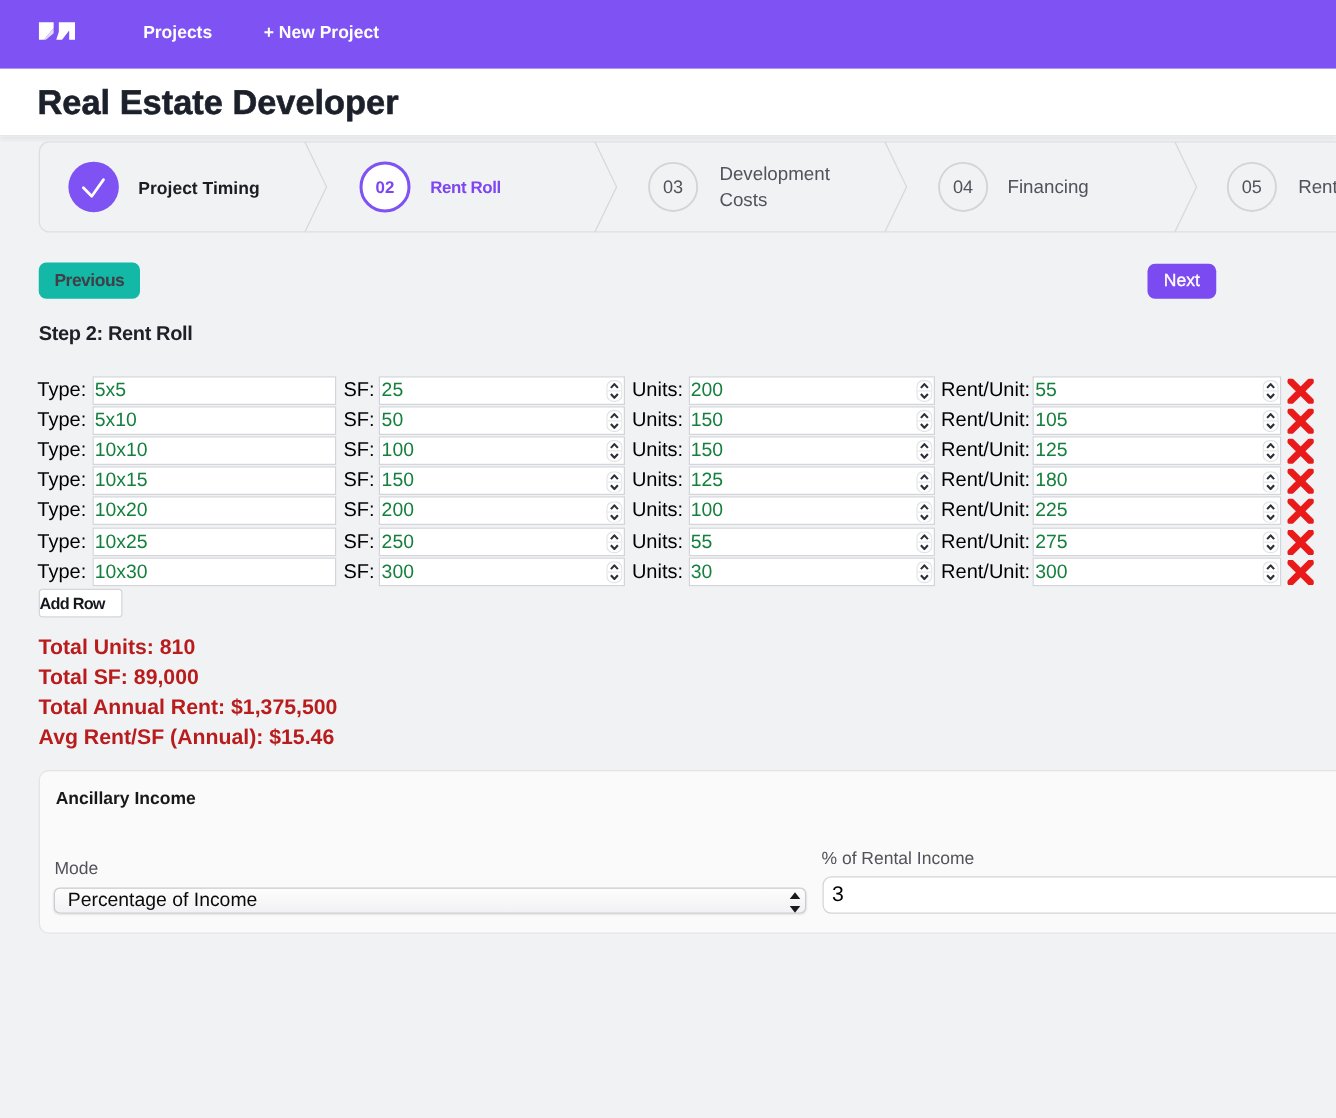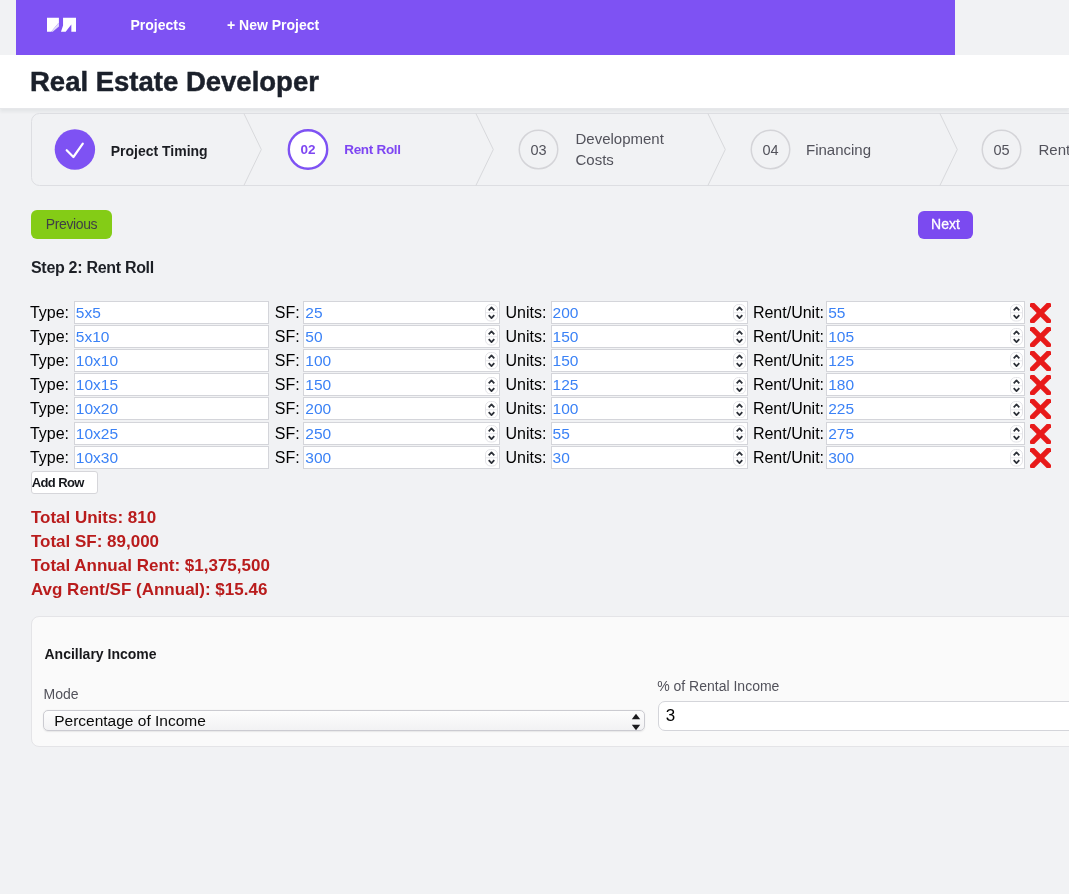--- a/index.html
+++ b/index.html
@@ -1,43 +1,43 @@
 <!DOCTYPE html>
 <html><head>
 <meta charset="utf-8">
 <style>
 * { margin:0; padding:0; box-sizing:border-box; }
 html,body { width:1069px; height:894px; overflow:hidden; background:#f1f2f4;
   font-family:"Liberation Sans", sans-serif; }
 
-#header { position:absolute; left:16px; top:0; width:939px; height:55px; background:#7e52f3; }
+#header { position:absolute; left:0; top:0; width:1069px; height:55px; background:#7e52f3; }
 #logo { position:absolute; left:31px; top:17px; }
 .navlink { position:absolute; top:0; height:55px; line-height:50.5px; color:#fff;
   font-size:14px; font-weight:700; }
 
 #titleband { position:absolute; left:0; top:55px; width:1069px; height:54px;
   background:#fff; border-bottom:1px solid #e6e7ea;
   box-shadow:0 3px 3px rgba(25,28,40,0.055); }
 #title { position:absolute; left:30px; top:67.6px; font-size:27.5px; font-weight:700;
   color:#1b202b; letter-spacing:0px; line-height:28px; -webkit-text-stroke:0.5px #1b202b; }
 
 #prevbtn { position:absolute; left:31px; top:210px; width:81px; height:28.5px;
-  background:#84cc16; border-radius:6px; color:#3f3f46; font-size:14px; font-weight:400; letter-spacing:-0.4px;
+  background:#14b8a6; border-radius:6px; color:#3f3f46; font-size:14px; font-weight:700; letter-spacing:-0.4px;
   text-align:center; line-height:28.5px; }
 #nextbtn { position:absolute; left:918px; top:211px; width:55px; height:27.5px;
   background:#7b4af0; border-radius:6px; color:#fff; font-size:14px; font-weight:400;
   -webkit-text-stroke:0.3px #fff;
   text-align:center; line-height:27.5px; }
 #stephead { position:absolute; left:31px; top:260px; font-size:16px; font-weight:700;
   color:#1d2026; letter-spacing:-0.3px; line-height:16px; }
 
 .row { position:absolute; left:0; height:24px; width:901px; }
 .row .lbl { position:absolute; top:0px; height:23px; line-height:23px; font-size:16px; color:#000; }
 .tin, .nin { position:absolute; top:0px; height:23px; background:#fff;
-  border:1px solid #d4d5da; font-size:15.5px; color:#3b82f6; line-height:21px;
+  border:1px solid #d4d5da; font-size:15.5px; color:#15803d; line-height:21px;
   padding-left:1px; }
 .l1 { left:29.9px; } .i1 { left:73.8px; width:195px; }
 .l2 { left:274.8px; } .i2 { left:303.3px; width:197px; }
 .l3 { left:505.5px; } .i3 { left:550.6px; width:197px; }
 .l4 { left:752.9px; } .i4 { left:826.2px; width:199px; }
 .xdel { position:absolute; left:1030.3px; top:2px; }
 .spin { position:absolute; right:1px; top:2.5px; }
 
 #addrow { position:absolute; left:30.7px; top:470.5px; width:67px; height:23px;
   background:#fff; border:1px solid #d6d6da; border-radius:3px; 
@@ -332,21 +332,21 @@
     </div>
   </div>
 <div id="addrow">Add Row</div>
 
 <div class="tot" style="top:506.3px;">Total Units: 810</div>
 <div class="tot" style="top:530.2px;">Total SF: 89,000</div>
 <div class="tot" style="top:554.1px;">Total Annual Rent: $1,375,500</div>
 <div class="tot" style="top:578px;">Avg Rent/SF (Annual): $15.46</div>
 
 <div id="panel"></div>
-<div id="paneltitle" style="left:44.5px;margin-top:16px;">Ancillary Income</div>
+<div id="paneltitle" style="left:44.5px;">Ancillary Income</div>
 <div class="flabel" style="left:43.5px; top:686.6px;">Mode</div>
 <div class="flabel" style="left:657.2px; top:679px;">% of Rental Income</div>
 <div id="modesel">Percentage of Income
   <svg style="position:absolute; left:587.5px; top:1.5px;" width="10" height="18" viewBox="0 0 10 18">
     <path d="M5,0.8 L9.2,6.2 H0.8 Z" fill="#1b1b1e"></path>
     <path d="M5,17.2 L9.2,11.8 H0.8 Z" fill="#1b1b1e"></path>
   </svg>
 </div>
 <div id="pctin">3</div>
 

